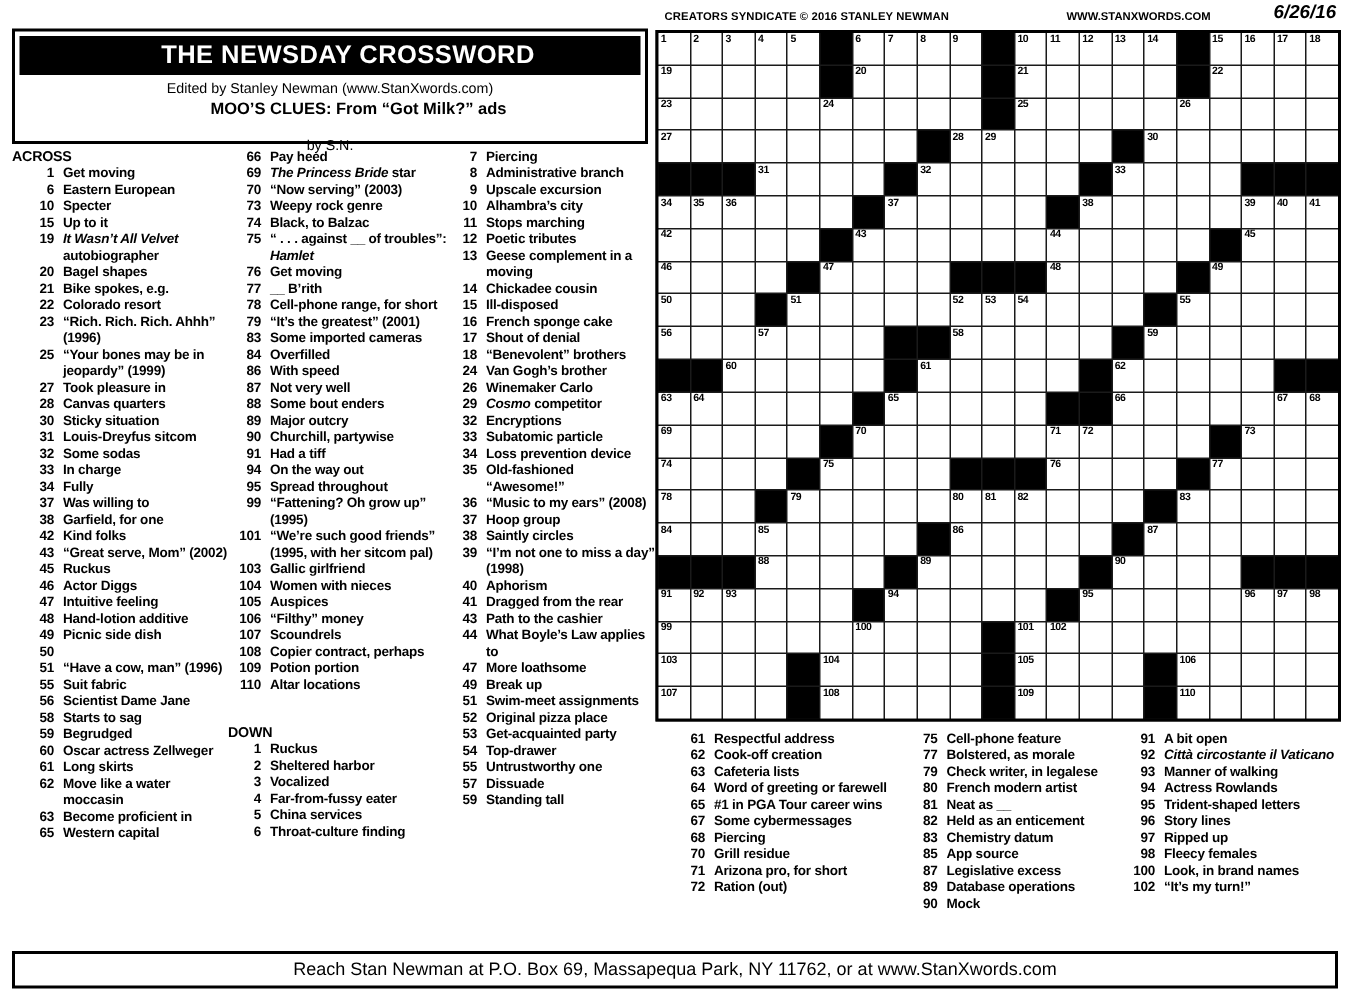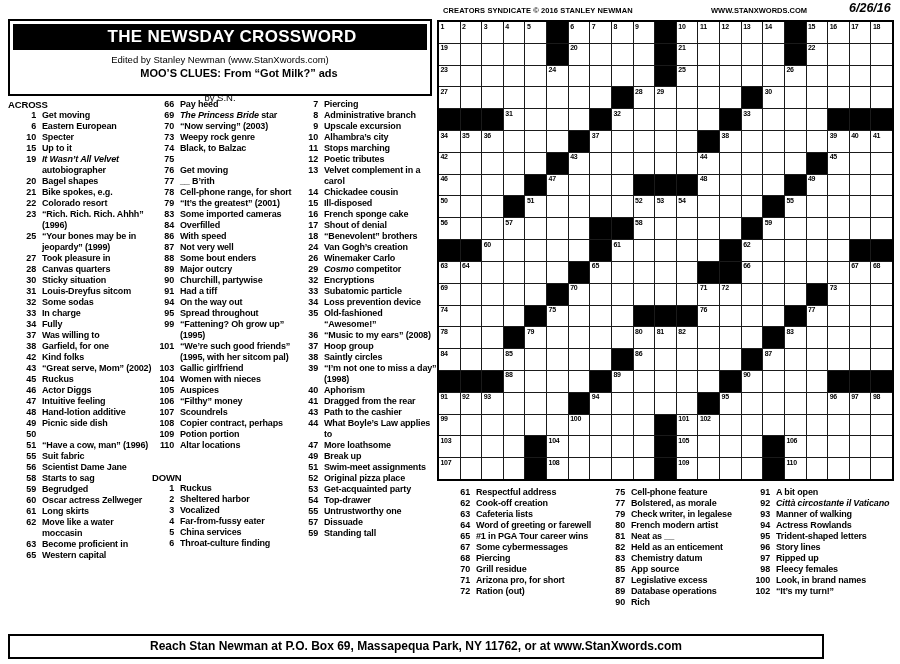--- a/index.html
+++ b/index.html
@@ -39,23 +39,23 @@
   
   #grid{position:absolute;left:437px;top:20px;width:457px;height:461px;
         display:grid;grid-template-columns:repeat(21,1fr);
         grid-template-rows:repeat(21,1fr);gap:1px;background:#1a1a1a;
         border:2px solid #000;box-sizing:border-box;}
   .cell{background:#fff;position:relative;}
   .cell.black{background:#000;}
   .num{position:absolute;top:.5px;left:1.5px;font-size:7px;line-height:7px;
        font-weight:700;letter-spacing:-.3px;}
   
-  #footer-box{position:absolute;left:8px;top:634px;width:816px;height:25px;
+  #footer-box{position:absolute;left:8px;top:634px;width:884px;height:25px;
               border:2px solid #000;box-sizing:border-box;text-align:center;
-              font-size:12px;font-weight:700;line-height:21px;}
+              font-size:12px;font-weight:400;line-height:21px;}
   i{font-style:italic;}
 </style>
 </head>
 <body>
 
 <div class="page">
 
   <div class="hdr" id="hdr-synd">CREATORS SYNDICATE © 2016 STANLEY NEWMAN</div>
   <div class="hdr" id="hdr-web">WWW.STANXWORDS.COM</div>
   <div class="hdr" id="hdr-date">6/26/16</div>
@@ -235,20 +235,21 @@
         <div class="clue">
           <span class="cnum">73</span>
           <span class="ctext">Weepy rock genre</span>
         </div>
         <div class="clue">
           <span class="cnum">74</span>
           <span class="ctext">Black, to Balzac</span>
         </div>
         <div class="clue">
           <span class="cnum">75</span>
+          <span class="ctext">“ . . . against __ of troubles”: <i>Hamlet</i></span>
         </div>
         <div class="clue">
           <span class="cnum">76</span>
           <span class="ctext">Get moving</span>
         </div>
         <div class="clue">
           <span class="cnum">77</span>
           <span class="ctext">__ B’rith</span>
         </div>
         <div class="clue">
@@ -389,21 +390,21 @@
       <div class="clue">
         <span class="cnum">11</span>
         <span class="ctext">Stops marching</span>
       </div>
       <div class="clue">
         <span class="cnum">12</span>
         <span class="ctext">Poetic tributes</span>
       </div>
       <div class="clue">
         <span class="cnum">13</span>
-        <span class="ctext">Velvet complement in a carol</span>
+        <span class="ctext">Geese complement in a moving</span>
       </div>
       <div class="clue">
         <span class="cnum">14</span>
         <span class="ctext">Chickadee cousin</span>
       </div>
       <div class="clue">
         <span class="cnum">15</span>
         <span class="ctext">Ill-disposed</span>
       </div>
       <div class="clue">
@@ -413,21 +414,21 @@
       <div class="clue">
         <span class="cnum">17</span>
         <span class="ctext">Shout of denial</span>
       </div>
       <div class="clue">
         <span class="cnum">18</span>
         <span class="ctext">“Benevolent” brothers</span>
       </div>
       <div class="clue">
         <span class="cnum">24</span>
-        <span class="ctext">Van Gogh’s creation</span>
+        <span class="ctext">Van Gogh’s brother</span>
       </div>
       <div class="clue">
         <span class="cnum">26</span>
         <span class="ctext">Winemaker Carlo</span>
       </div>
       <div class="clue">
         <span class="cnum">29</span>
         <span class="ctext"><i>Cosmo</i> competitor</span>
       </div>
       <div class="clue">
@@ -1258,21 +1259,21 @@
       <div class="clue">
         <span class="cnum">87</span>
         <span class="ctext">Legislative excess</span>
       </div>
       <div class="clue">
         <span class="cnum">89</span>
         <span class="ctext">Database operations</span>
       </div>
       <div class="clue">
         <span class="cnum">90</span>
-        <span class="ctext">Rich</span>
+        <span class="ctext">Mock</span>
       </div>
     </div>
   <div class="clues bottom" id="clues-b3">
       <div class="clue">
         <span class="cnum">91</span>
         <span class="ctext">A bit open</span>
       </div>
       <div class="clue">
         <span class="cnum">92</span>
         <span class="ctext"><i>Città circostante il Vaticano</i></span>

